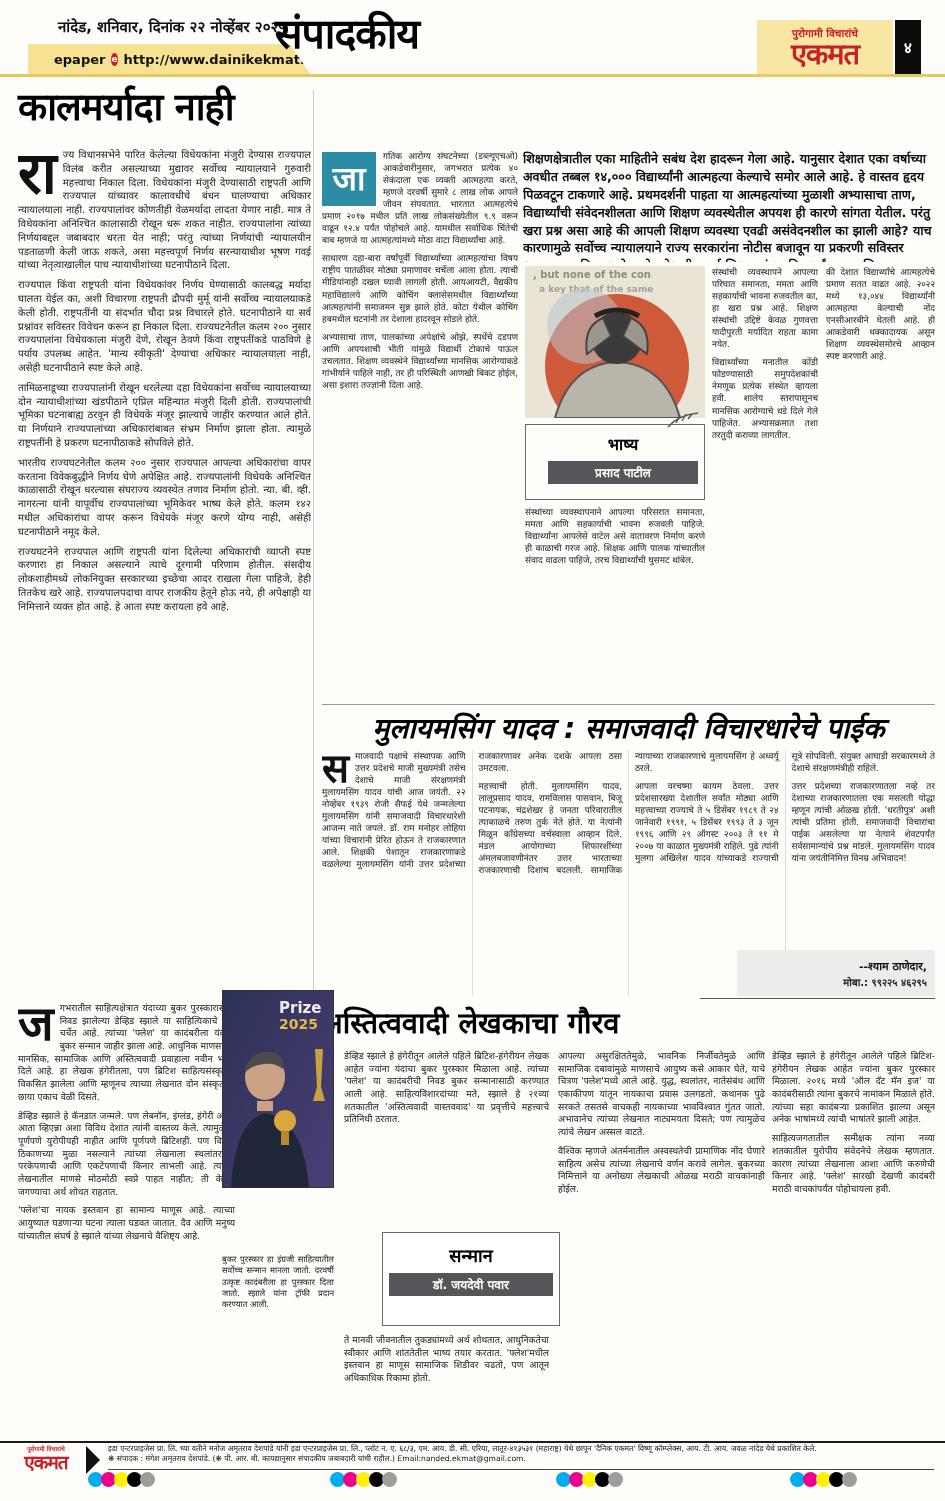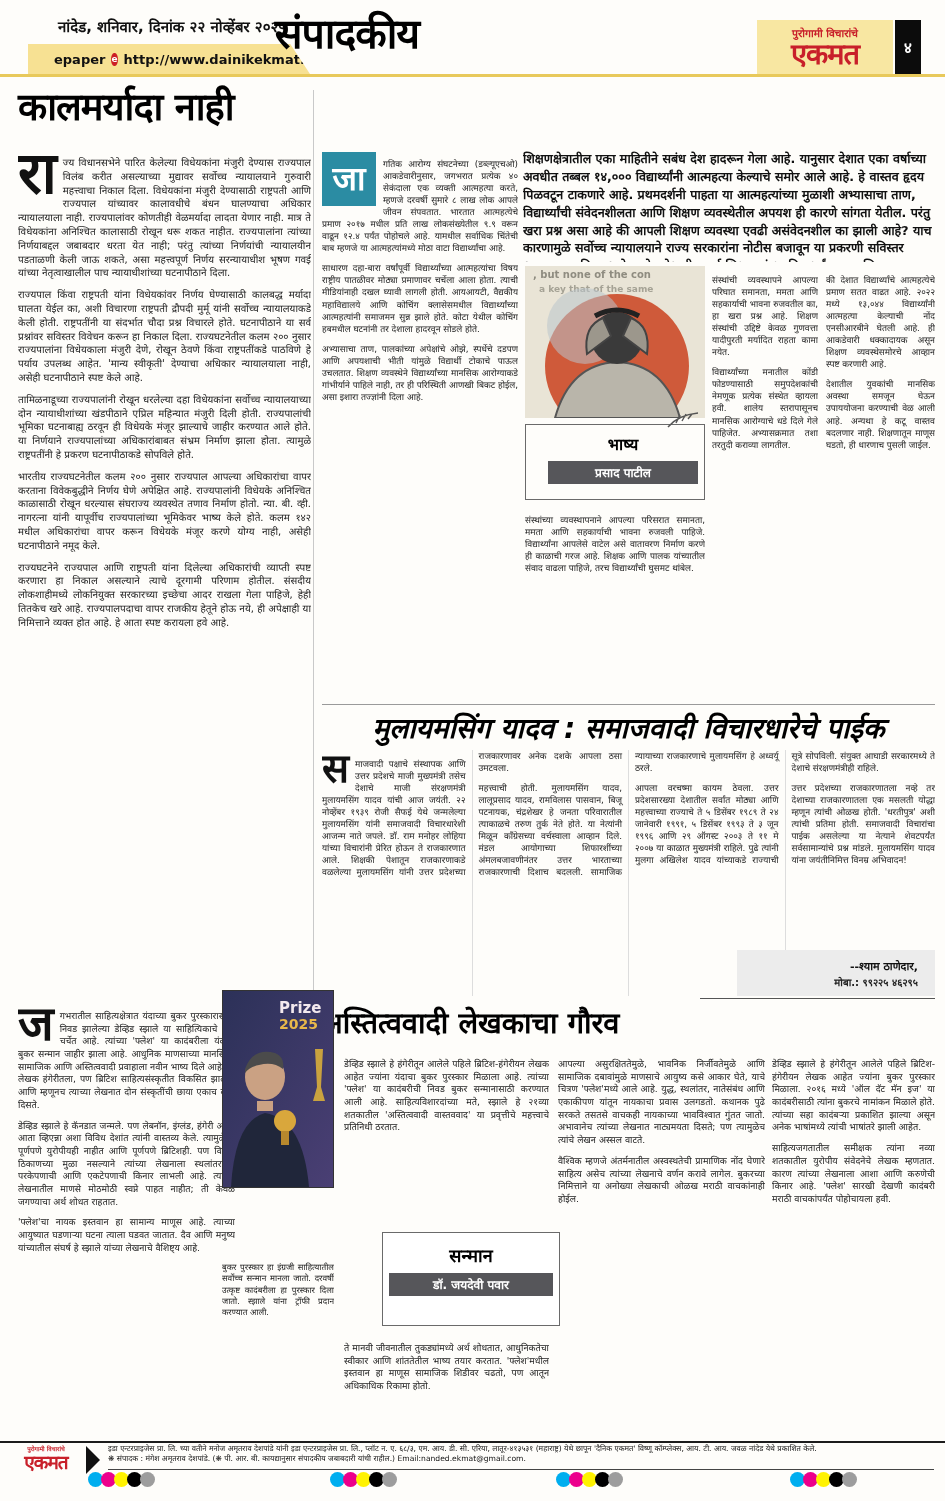--- a/index.html
+++ b/index.html
@@ -18,21 +18,21 @@
   .section-title{left:252px;top:4px;width:190px;text-align:center;font-size:41px;font-weight:800;
                  letter-spacing:-1px;color:#000;}
   .gold-rule{left:0;top:74px;width:945px;height:3px;background:#e8c95b;}
   .brand-plate{left:757px;top:20px;width:136px;height:54px;background:#f8e7a2;
                display:flex;flex-direction:column;align-items:center;justify-content:center;}
   .brand-tagline{font-size:10.5px;font-weight:700;color:#c8202a;}
   .brand-name{font-size:29px;font-weight:800;color:#c8202a;line-height:1;letter-spacing:-1px;}
   .pagenum-box{left:895px;top:20px;width:26px;height:54px;background:#0c0c0c;color:#fff;
                display:flex;align-items:center;justify-content:center;font-size:15px;font-weight:700;}
   
-  .para{margin:8px 0 6px 0;text-align:justify;}
+  .para{margin:0 0 6px 0;text-align:justify;}
   .body-txt{font-size:10px;line-height:1.38;color:#222;}
   .small-txt{font-size:8.8px;line-height:1.37;color:#222;}
   .dropcap{float:left;font-weight:800;color:#111;margin:2px 6px 0 0;line-height:.82;}
   .vrule{width:1px;background:#c9c9c9;}
   .hrule{height:1px;background:#9a9a9a;}
   
   .a1-headline{left:18px;top:88px;width:294px;font-size:38px;font-weight:800;letter-spacing:-1px;color:#000;line-height:1.05;}
   .a1-body{left:18px;top:148px;width:293px;height:850px;overflow:hidden;}
   .a1-drop{font-size:58px;}
   
@@ -50,21 +50,21 @@
   .a2-col2{left:525px;top:506px;width:180px;height:197px;overflow:hidden;}
   .a2-col3{left:712px;top:266px;width:106px;height:437px;overflow:hidden;}
   .a2-col4{left:826px;top:266px;width:109px;height:437px;overflow:hidden;}
   .a2-rule{left:322px;top:704px;width:613px;}
   
   .a3-headline{left:322px;top:708px;width:613px;text-align:center;font-size:28px;font-weight:800;color:#000;font-style:italic;}
   .a3-body{left:322px;top:750px;width:613px;height:246px;overflow:hidden;
            column-count:4;column-gap:13px;column-rule:1px solid #ddd;}
   .a3-drop{font-size:40px;}
   .a3-attr{left:737px;top:950px;width:198px;height:46px;background:#ececec;
-           display:flex;flex-direction:column;justify-content:center;align-items:flex-end;padding:0 17px;box-sizing:border-box;}
+           display:flex;flex-direction:column;justify-content:center;align-items:flex-end;padding:0 8px;box-sizing:border-box;}
   .a3-attr .nm{font-size:11px;font-weight:800;color:#111;}
   .a3-attr .ph{font-size:10px;font-weight:700;color:#222;margin-top:2px;}
   .a3-rule{left:700px;top:998px;width:235px;background:#555;}
   
   .a4-leftcol{left:18px;top:1002px;width:217px;height:438px;overflow:hidden;}
   .a4-drop{font-size:48px;}
   .a4-headline{left:235px;top:1002px;width:470px;text-align:center;font-size:29px;font-weight:800;color:#000;}
   .a4-photo{left:222px;top:990px;width:112px;height:198px;overflow:hidden;border:1px solid #333;box-sizing:border-box;}
   .a4-photocol{left:222px;top:1254px;width:112px;height:186px;overflow:hidden;font-size:8.3px;line-height:1.36;}
   .a4-col2a{left:344px;top:1050px;width:205px;height:178px;overflow:hidden;}
@@ -160,21 +160,20 @@
   </div>
   <div class="abs a2-col3 small-txt">
     <div>
         <p class="para">संस्थांची व्यवस्थापने आपल्या परिघात समानता, ममता आणि सहकार्याची भावना रुजवतील का, हा खरा प्रश्न आहे. शिक्षण संस्थांची उद्दिष्टे केवळ गुणवत्ता यादीपुरती मर्यादित राहता कामा नयेत.</p>
         <p class="para">विद्यार्थ्यांच्या मनातील कोंडी फोडण्यासाठी समुपदेशकांची नेमणूक प्रत्येक संस्थेत व्हायला हवी. शालेय स्तरापासूनच मानसिक आरोग्याचे धडे दिले गेले पाहिजेत. अभ्यासक्रमात तशा तरतुदी कराव्या लागतील.</p>
       </div>
   </div>
   <div class="abs a2-col4 small-txt">
     <div>
         <p class="para">की देशात विद्यार्थ्यांचे आत्महत्येचे प्रमाण सतत वाढत आहे. २०२२ मध्ये १३,०४४ विद्यार्थ्यांनी आत्महत्या केल्याची नोंद एनसीआरबीने घेतली आहे. ही आकडेवारी धक्कादायक असून शिक्षण व्यवस्थेसमोरचे आव्हान स्पष्ट करणारी आहे.</p>
-        <p class="para">देशातील युवकांची मानसिक अवस्था समजून घेऊन उपाययोजना करण्याची वेळ आली आहे. अन्यथा हे कटू वास्तव बदलणार नाही. शिक्षणातून माणूस घडतो, ही धारणाच पुसली जाईल.</p>
       </div>
   </div>
   <div class="abs hrule a2-rule"></div>
 
   <div class="abs a3-headline">मुलायमसिंग यादव : समाजवादी विचारधारेचे पाईक</div>
   <div class="abs a3-body small-txt">
     <span class="dropcap a3-drop">स</span>
     <div>
         <p class="para">माजवादी पक्षाचे संस्थापक आणि उत्तर प्रदेशचे माजी मुख्यमंत्री तसेच देशाचे माजी संरक्षणमंत्री मुलायमसिंग यादव यांची आज जयंती. २२ नोव्हेंबर १९३९ रोजी सैफई येथे जन्मलेल्या मुलायमसिंग यांनी समाजवादी विचारधारेशी आजन्म नाते जपले. डॉ. राम मनोहर लोहिया यांच्या विचारांनी प्रेरित होऊन ते राजकारणात आले. शिक्षकी पेशातून राजकारणाकडे वळलेल्या मुलायमसिंग यांनी उत्तर प्रदेशच्या राजकारणावर अनेक दशके आपला ठसा उमटवला.</p>
         <p class="para">महत्त्वाची होती. मुलायमसिंग यादव, लालूप्रसाद यादव, रामविलास पासवान, बिजू पटनायक, चंद्रशेखर हे जनता परिवारातील त्याकाळचे तरुण तुर्क नेते होते. या नेत्यांनी मिळून काँग्रेसच्या वर्चस्वाला आव्हान दिले. मंडल आयोगाच्या शिफारशींच्या अंमलबजावणीनंतर उत्तर भारताच्या राजकारणाची दिशाच बदलली. सामाजिक न्यायाच्या राजकारणाचे मुलायमसिंग हे अध्वर्यू ठरले.</p>

